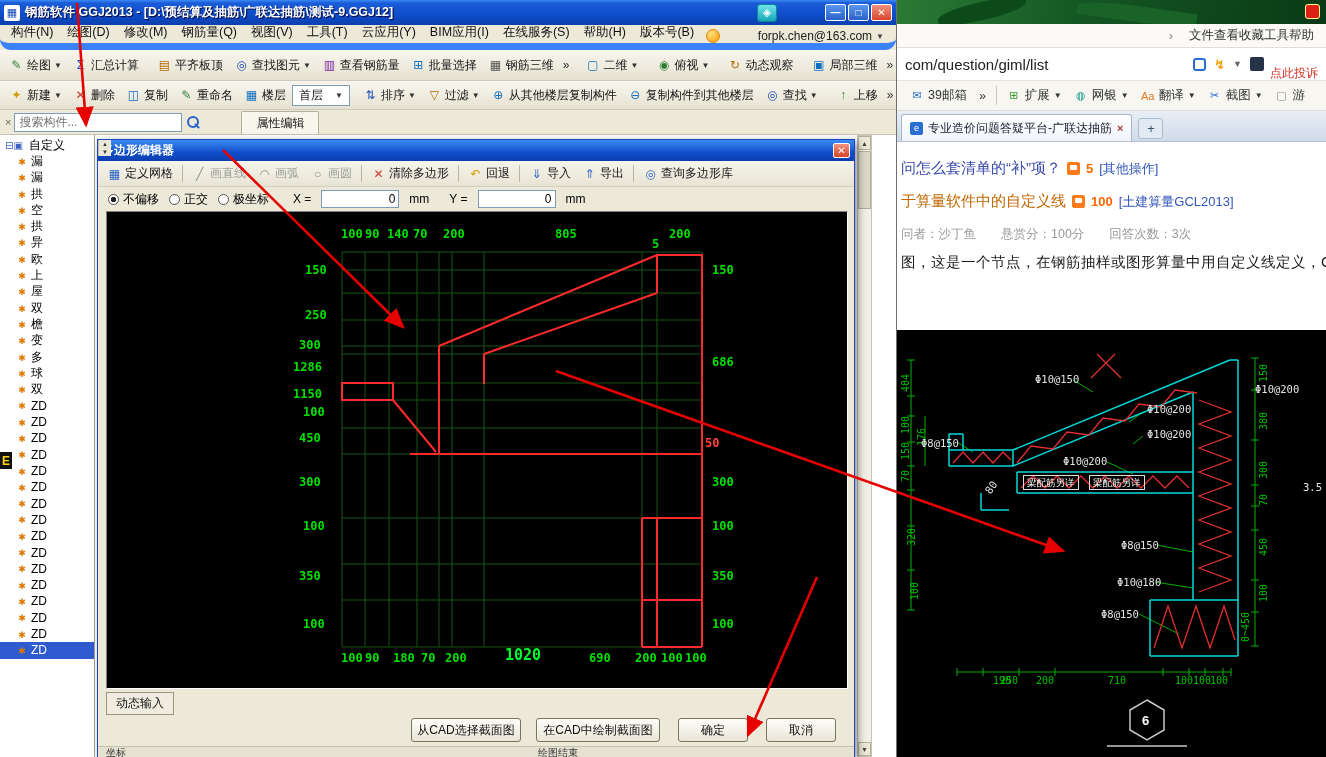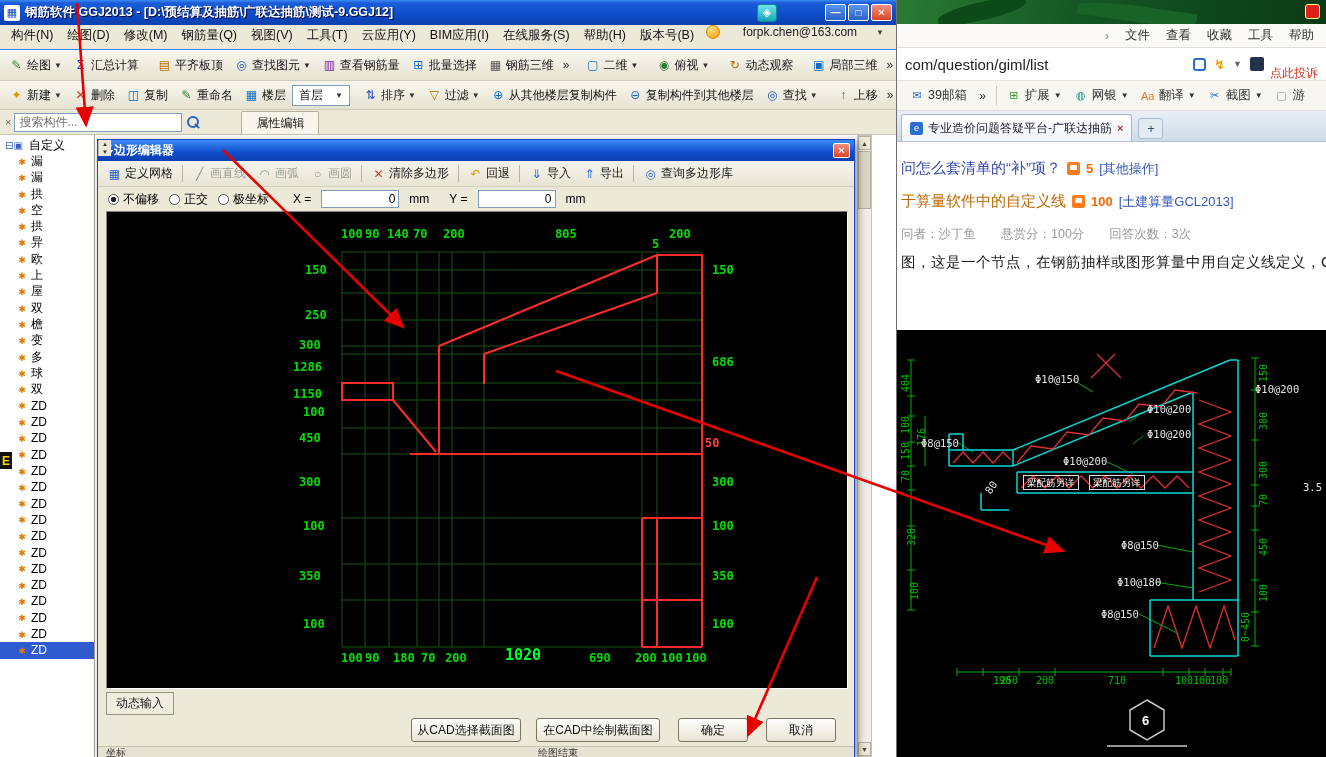--- a/index.html
+++ b/index.html
@@ -15,25 +15,25 @@
     display:flex; align-items:center; justify-content:center; }
   .title-text { color:#fff; font-weight:bold; font-size:12.5px; margin-left:5px; white-space:nowrap; text-shadow:1px 1px 1px #003; }
   .tb-spacer { flex:1; }
   .tray-cyan { width:20px; height:18px; border-radius:3px; background:linear-gradient(#6fe3e8,#14a7b8); color:#fff;
     font-size:11px; display:flex; align-items:center; justify-content:center; margin-right:46px; border:1px solid #0d8896; }
   .win-btn { width:21px; height:17px; margin-left:2px; border:1px solid #fff; border-radius:2px; color:#fff;
     font-size:10px; font-weight:bold; display:flex; align-items:center; justify-content:center;
     background:linear-gradient(#5a96f0,#2b62c8); }
   .win-btn.close { background:linear-gradient(#f0917e,#d8452b); }
 
-  .menubar { height:25px; background:#ece9d8; border-bottom:1px solid #3b82f6; display:flex; align-items:flex-start;
-    padding:0 4px; font-size:12.5px; color:#111; }
+  .menubar { height:25px; background:#ece9d8; border-bottom:7px solid #3b82f6; display:flex; align-items:flex-end;
+    padding:0 4px; font-size:12.5px; color:#111;border-radius:11px; }
   .menu-item { padding:2px 7px; white-space:nowrap; }
   .menu-emoji { width:14px; height:14px; border-radius:50%; background:radial-gradient(circle at 35% 30%,#ffe082,#ff9800); margin:0 5px; border:1px solid #d88a00; }
-  .account { display:flex; align-items:center; gap:19px; font-size:12px; color:#222; padding-right:8px; }
+  .account { display:flex; align-items:center; gap:4px; font-size:12px; color:#222; padding-right:8px; }
   .account .arr { font-size:8px; color:#444; }
 
   .toolbar { display:flex; align-items:center; gap:1px; padding:0 4px; white-space:nowrap; overflow:hidden;
     background:linear-gradient(#f8f6ee,#e6e2d2); border-bottom:1px solid #cfcabb; }
   #toolbar1 { height:31px; font-size:12px; }
   #toolbar2 { height:29px; font-size:12px; }
   .tb-item { display:inline-flex; align-items:center; gap:3px; padding:2px 4px; border:1px solid transparent;
     border-radius:2px; color:#141414; }
   .tb-item .ico { width:15px; text-align:center; font-size:12px; color:#1a49b8; flex:none; }
   .tb-item .ico:empty { display:none; }
@@ -820,21 +820,21 @@
 
   <div id="browser">
     <div class="wallpaper">
       <span class="leaf l1"></span>
         <span class="leaf l2"></span>
       <span class="tray-red"></span>
     </div>
 
     <div class="br-menu">
       <span class="chev">›</span>
-      <span style="display:flex;gap:16px">
+      <span style="display:flex;">
 
           <span class="menu-item" style="padding:0">文件</span>
 
           <span class="menu-item" style="padding:0">查看</span>
 
           <span class="menu-item" style="padding:0">收藏</span>
 
           <span class="menu-item" style="padding:0">工具</span>
 
           <span class="menu-item" style="padding:0">帮助</span>

